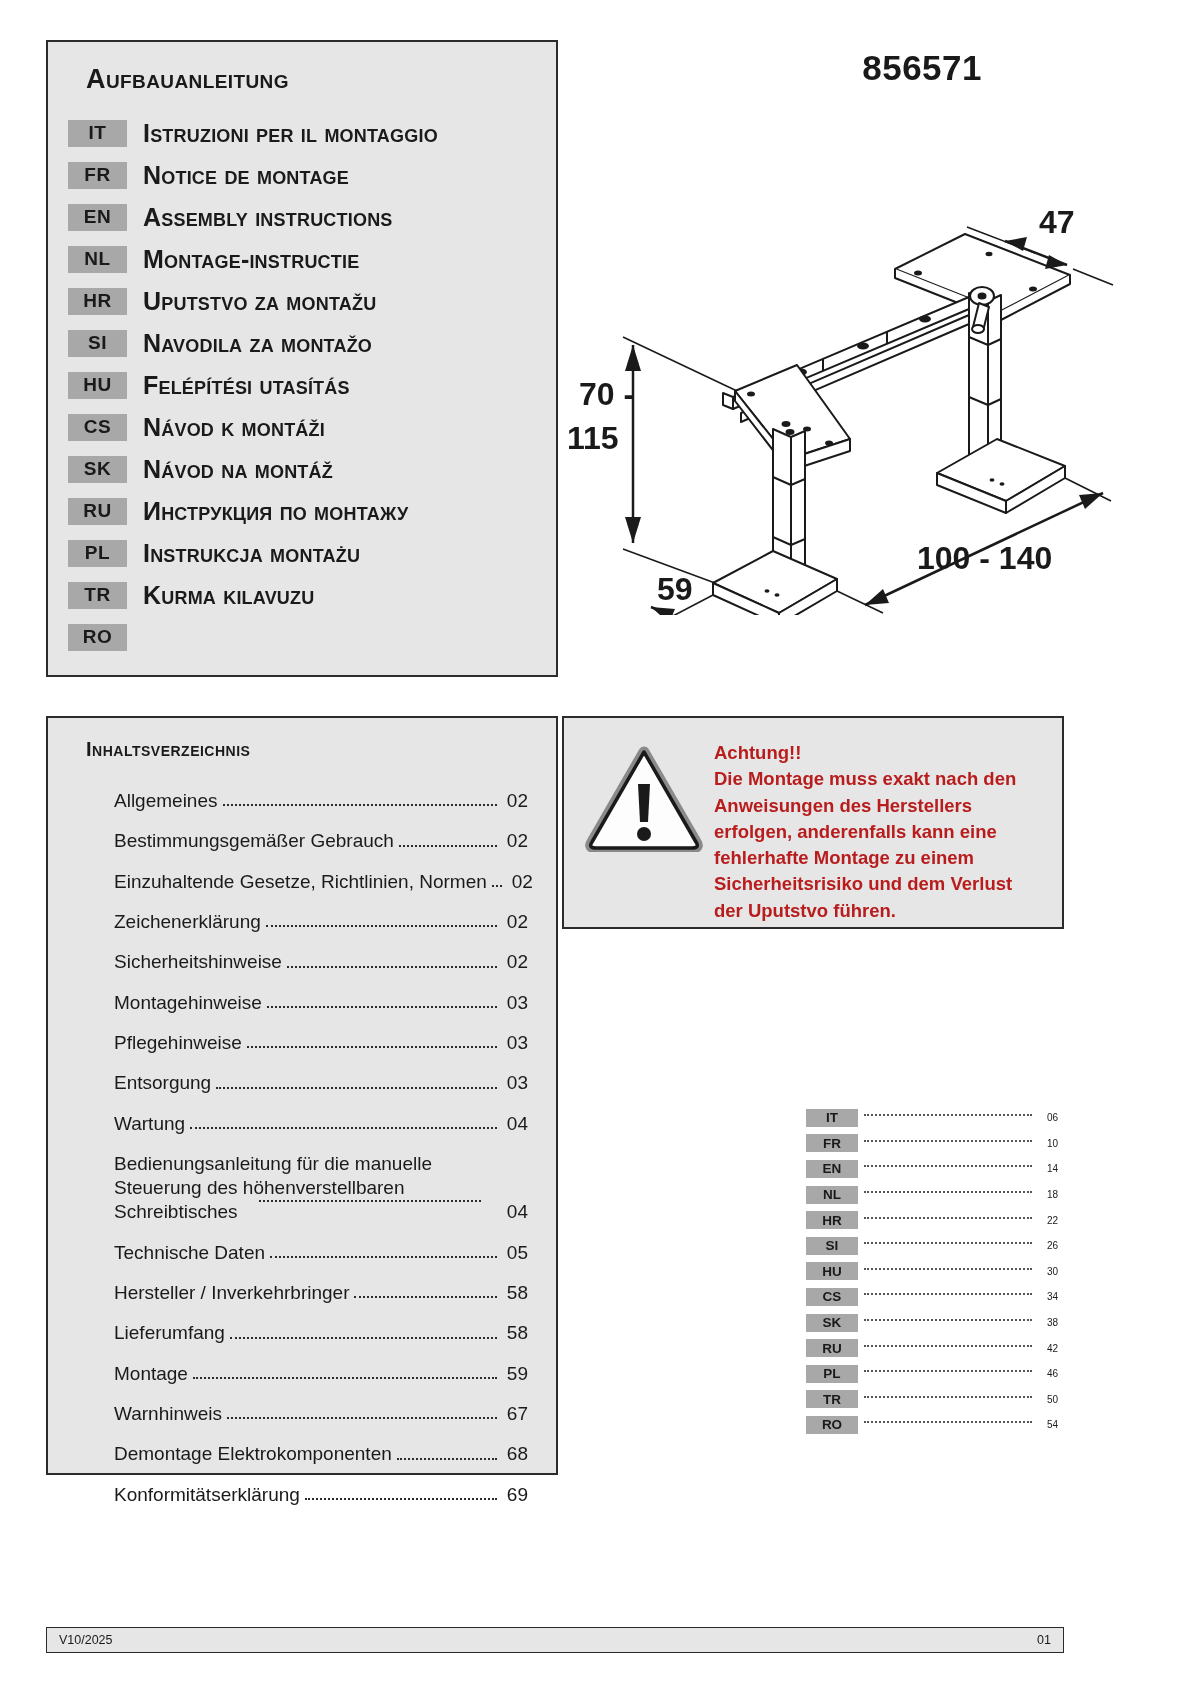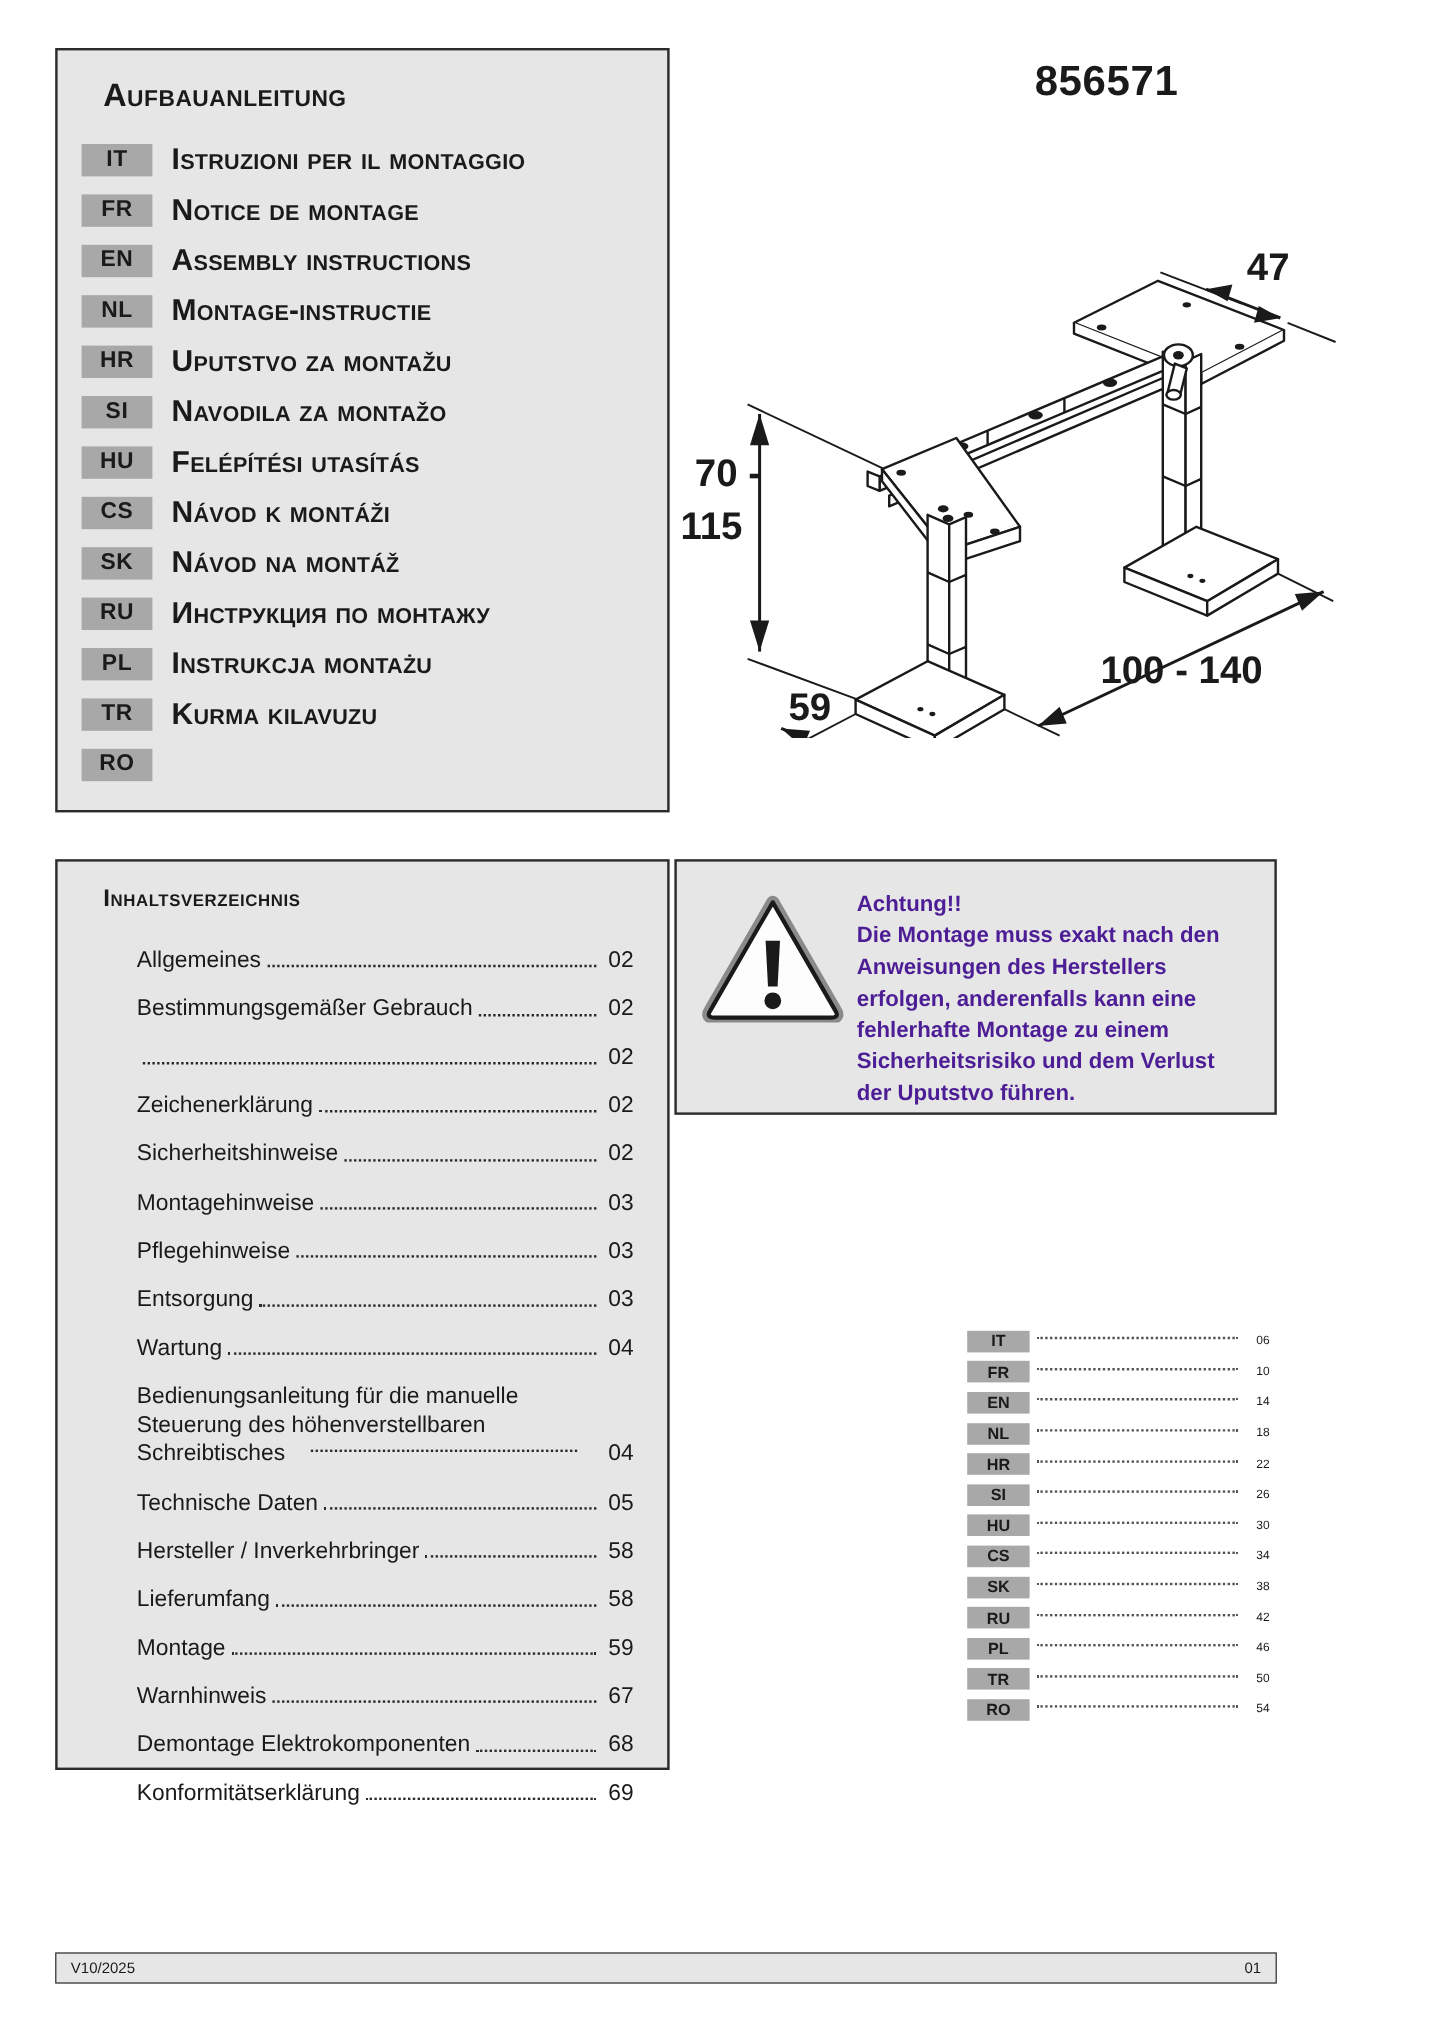--- a/index.html
+++ b/index.html
@@ -129,21 +129,21 @@
 
   .toc-page {
     white-space: nowrap;
     font-size: 19px;
     min-width: 26px;
     text-align: right;
   }
 
   .toc-lastline {
     display: flex;
-    align-items: center;
+    align-items: flex-start;
     gap: 16px;
   }
 
   
   .warn-box {
     position: absolute;
     left: 562px; top: 716px;
     width: 502px; height: 213px;
     background: #e6e6e6;
     border: 2px solid #2b2b2b;
@@ -152,21 +152,21 @@
     padding: 18px 16px 0 20px;
   }
 
   .warn-icon { width: 130px; min-width: 130px; padding-top: 8px; }
 
   .warn-text {
     font-size: 18.5px;
     font-weight: bold;
     line-height: 1.42;
     padding-top: 4px;
-    color: #4c1d95;
+    color: #b91c1c;
   }
   .warn-text div { white-space: nowrap; }
 
   
   .lang-index {
     position: absolute;
     left: 806px; top: 1105px;
     width: 252px;
   }
 
@@ -385,20 +385,21 @@
           <span class="toc-label">Allgemeines</span>
           <span class="toc-dots"></span>
           <span class="toc-page">02</span>
         </div>
         <div class="toc-item">
           <span class="toc-label">Bestimmungsgemäßer Gebrauch</span>
           <span class="toc-dots"></span>
           <span class="toc-page">02</span>
         </div>
         <div class="toc-item">
+          <span class="toc-label">Einzuhaltende Gesetze, Richtlinien, Normen</span>
           <span class="toc-dots"></span>
           <span class="toc-page">02</span>
         </div>
         <div class="toc-item">
           <span class="toc-label">Zeichenerklärung</span>
           <span class="toc-dots"></span>
           <span class="toc-page">02</span>
         </div>
         <div class="toc-item">
           <span class="toc-label">Sicherheitshinweise</span>

